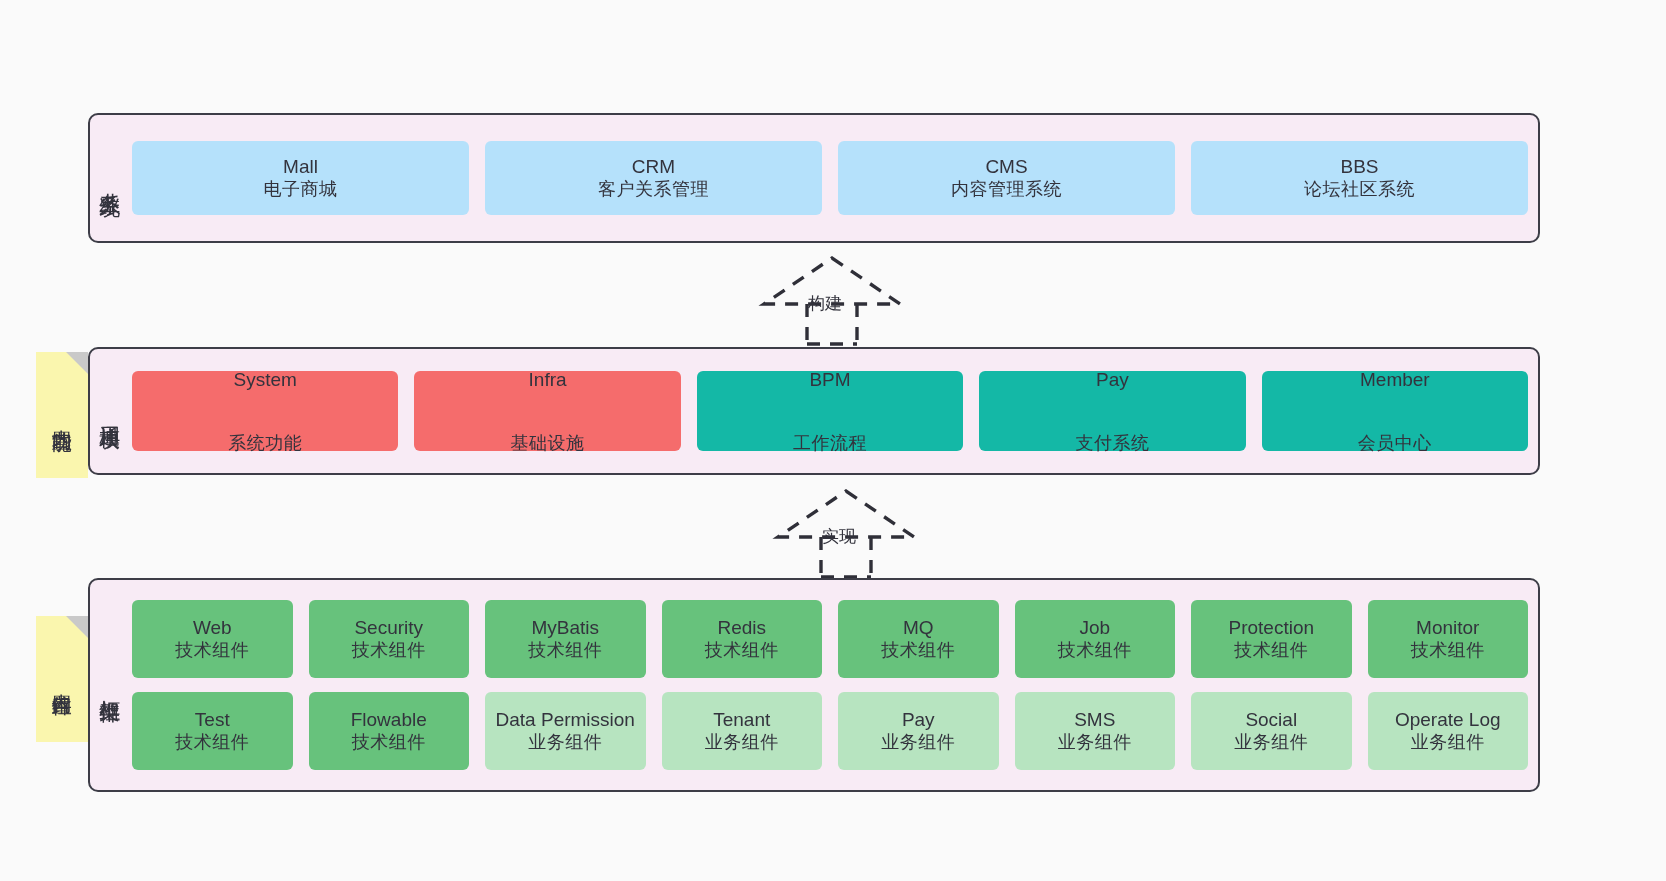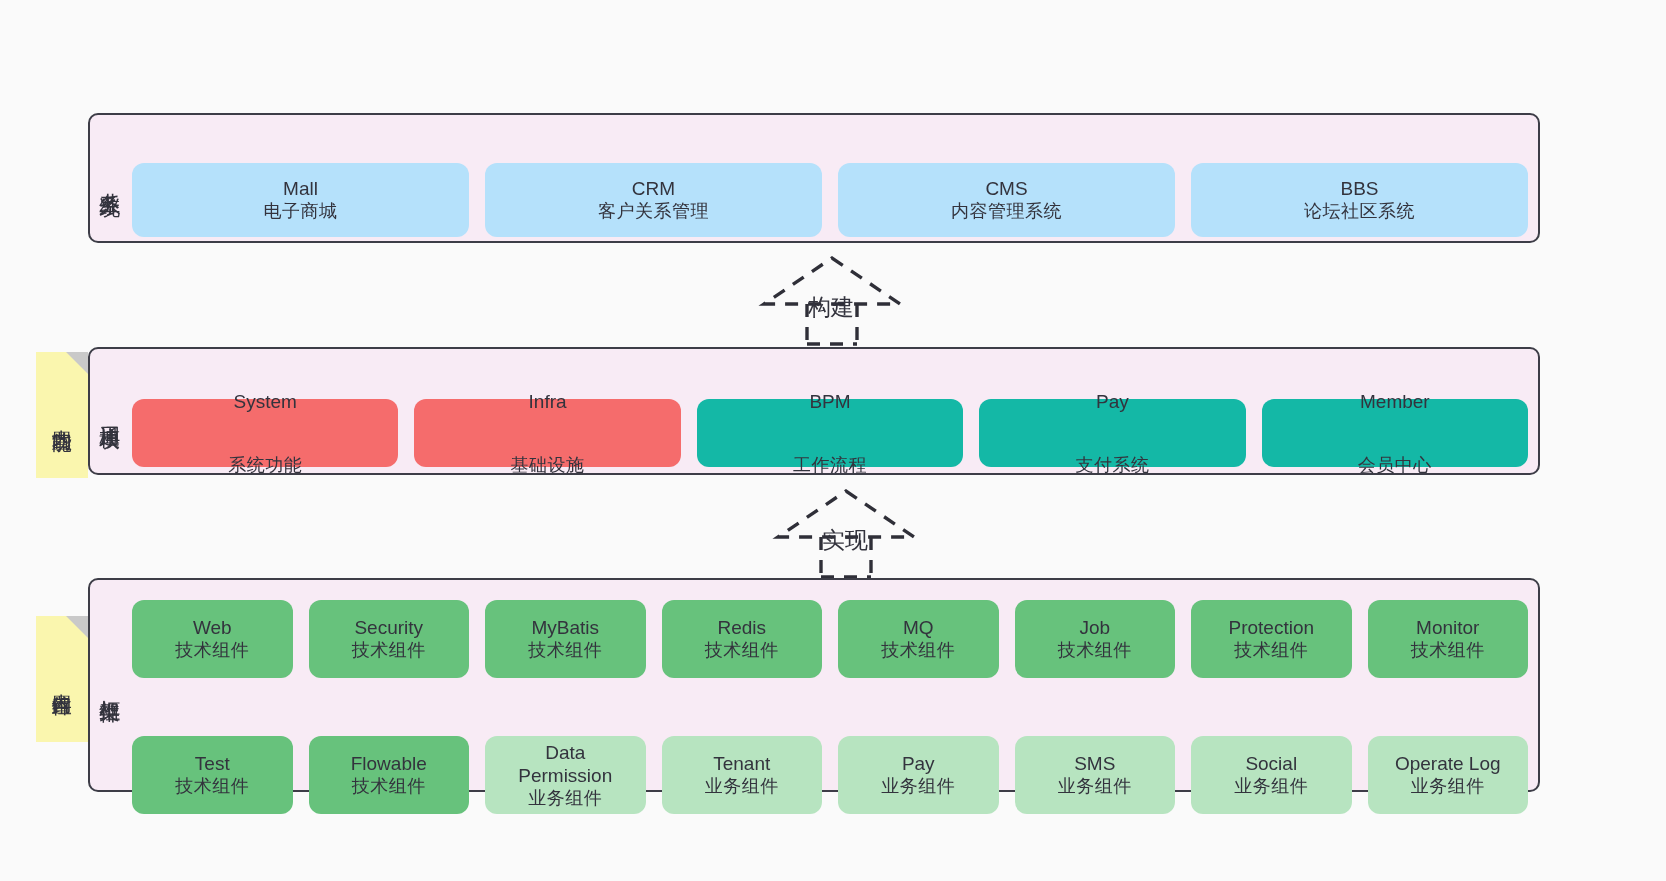--- a/index.html
+++ b/index.html
@@ -67,49 +67,48 @@
     flex-direction: column;
     gap: 14px;
     width: 100%;
     padding: 10px 0;
   }
 
   
   .node {
     flex: 1 1 0;
     min-width: 0;
-    border-radius: 12px;
+    border-radius: 6px;
     display: flex;
     flex-direction: column;
     align-items: center;
     justify-content: center;
     text-align: center;
-    padding: 6px 20px;
+    padding: 6px 8px;
     box-sizing: border-box;
-    margin-top: 44px;
   }
   .node .en {
     font-size: 19px;
     line-height: 1.22;
     white-space: normal;
   }
   .node .cn {
     font-size: 18px;
     line-height: 1.25;
     letter-spacing: 0.5px;
   }
 
   .node.blue   { background: #b5e1fb; }
   .node.red    { background: #f56c6c; }
   .node.pink   { background: #14b8a6; }
   .node.green  { background: #67c27c; }
   .node.lgreen { background: #b7e4c0; }
 
   #layer-business .node { height: 74px; }
-  #layer-modules  .node { height: 68px; gap: 41px; }
+  #layer-modules  .node { height: 80px; gap: 41px; }
   #layer-framework .node { height: 78px; }
 
   
   .sticky {
     position: absolute;
     width: 52px;
     background: #faf6ae;
     display: flex;
     align-items: center;
     justify-content: center;
@@ -132,21 +131,21 @@
     border-top: 22px solid #c9c9c9;
     border-left: 22px solid transparent;
   }
 
   
   .arrow {
     position: absolute;
   }
   .arrow-label {
     position: absolute;
-    font-size: 23px;
+    font-size: 17px;
     color: #33333d;
     background: transparent;
     white-space: nowrap;
   }
 </style>
 </head>
 <body>
 
 <div class="canvas">
 

